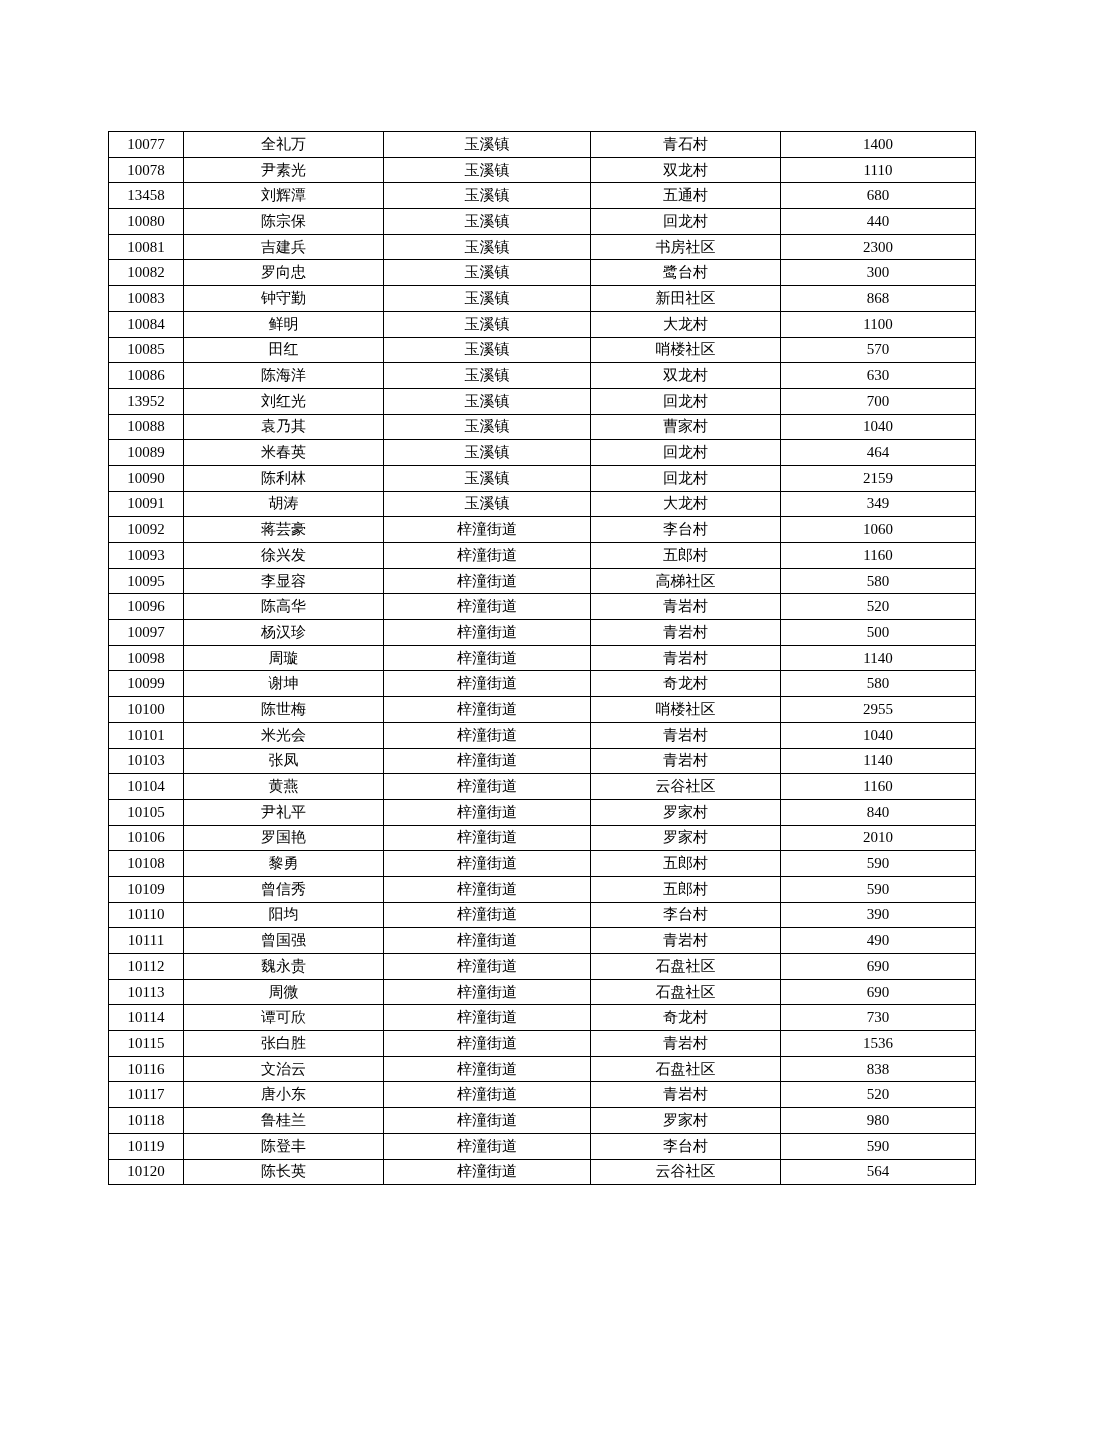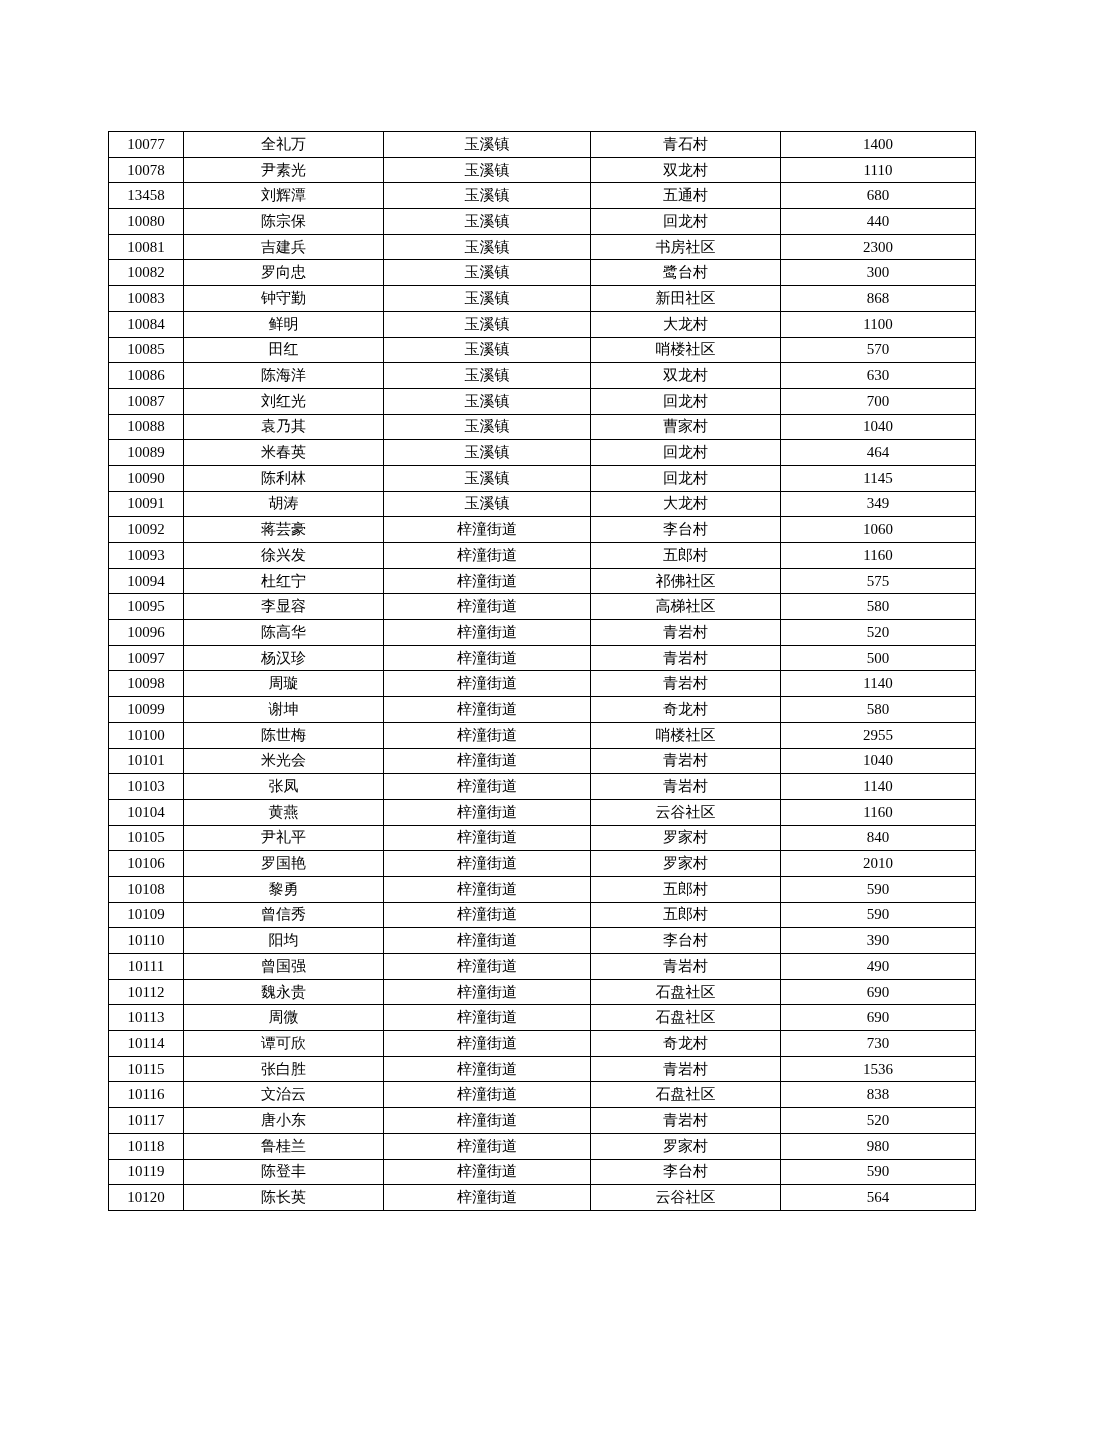--- a/index.html
+++ b/index.html
@@ -118,21 +118,21 @@
           <td>570</td>
         </tr>
         <tr>
           <td>10086</td>
           <td>陈海洋</td>
           <td>玉溪镇</td>
           <td>双龙村</td>
           <td>630</td>
         </tr>
         <tr>
-          <td>10087</td>
+          <td>13952</td>
           <td>刘红光</td>
           <td>玉溪镇</td>
           <td>回龙村</td>
           <td>700</td>
         </tr>
         <tr>
           <td>10088</td>
           <td>袁乃其</td>
           <td>玉溪镇</td>
           <td>曹家村</td>
@@ -143,21 +143,21 @@
           <td>米春英</td>
           <td>玉溪镇</td>
           <td>回龙村</td>
           <td>464</td>
         </tr>
         <tr>
           <td>10090</td>
           <td>陈利林</td>
           <td>玉溪镇</td>
           <td>回龙村</td>
-          <td>1145</td>
+          <td>2159</td>
         </tr>
         <tr>
           <td>10091</td>
           <td>胡涛</td>
           <td>玉溪镇</td>
           <td>大龙村</td>
           <td>349</td>
         </tr>
         <tr>
           <td>10092</td>
@@ -165,27 +165,20 @@
           <td>梓潼街道</td>
           <td>李台村</td>
           <td>1060</td>
         </tr>
         <tr>
           <td>10093</td>
           <td>徐兴发</td>
           <td>梓潼街道</td>
           <td>五郎村</td>
           <td>1160</td>
-        </tr>
-        <tr>
-          <td>10094</td>
-          <td>杜红宁</td>
-          <td>梓潼街道</td>
-          <td>祁佛社区</td>
-          <td>575</td>
         </tr>
         <tr>
           <td>10095</td>
           <td>李显容</td>
           <td>梓潼街道</td>
           <td>高梯社区</td>
           <td>580</td>
         </tr>
         <tr>
           <td>10096</td>

